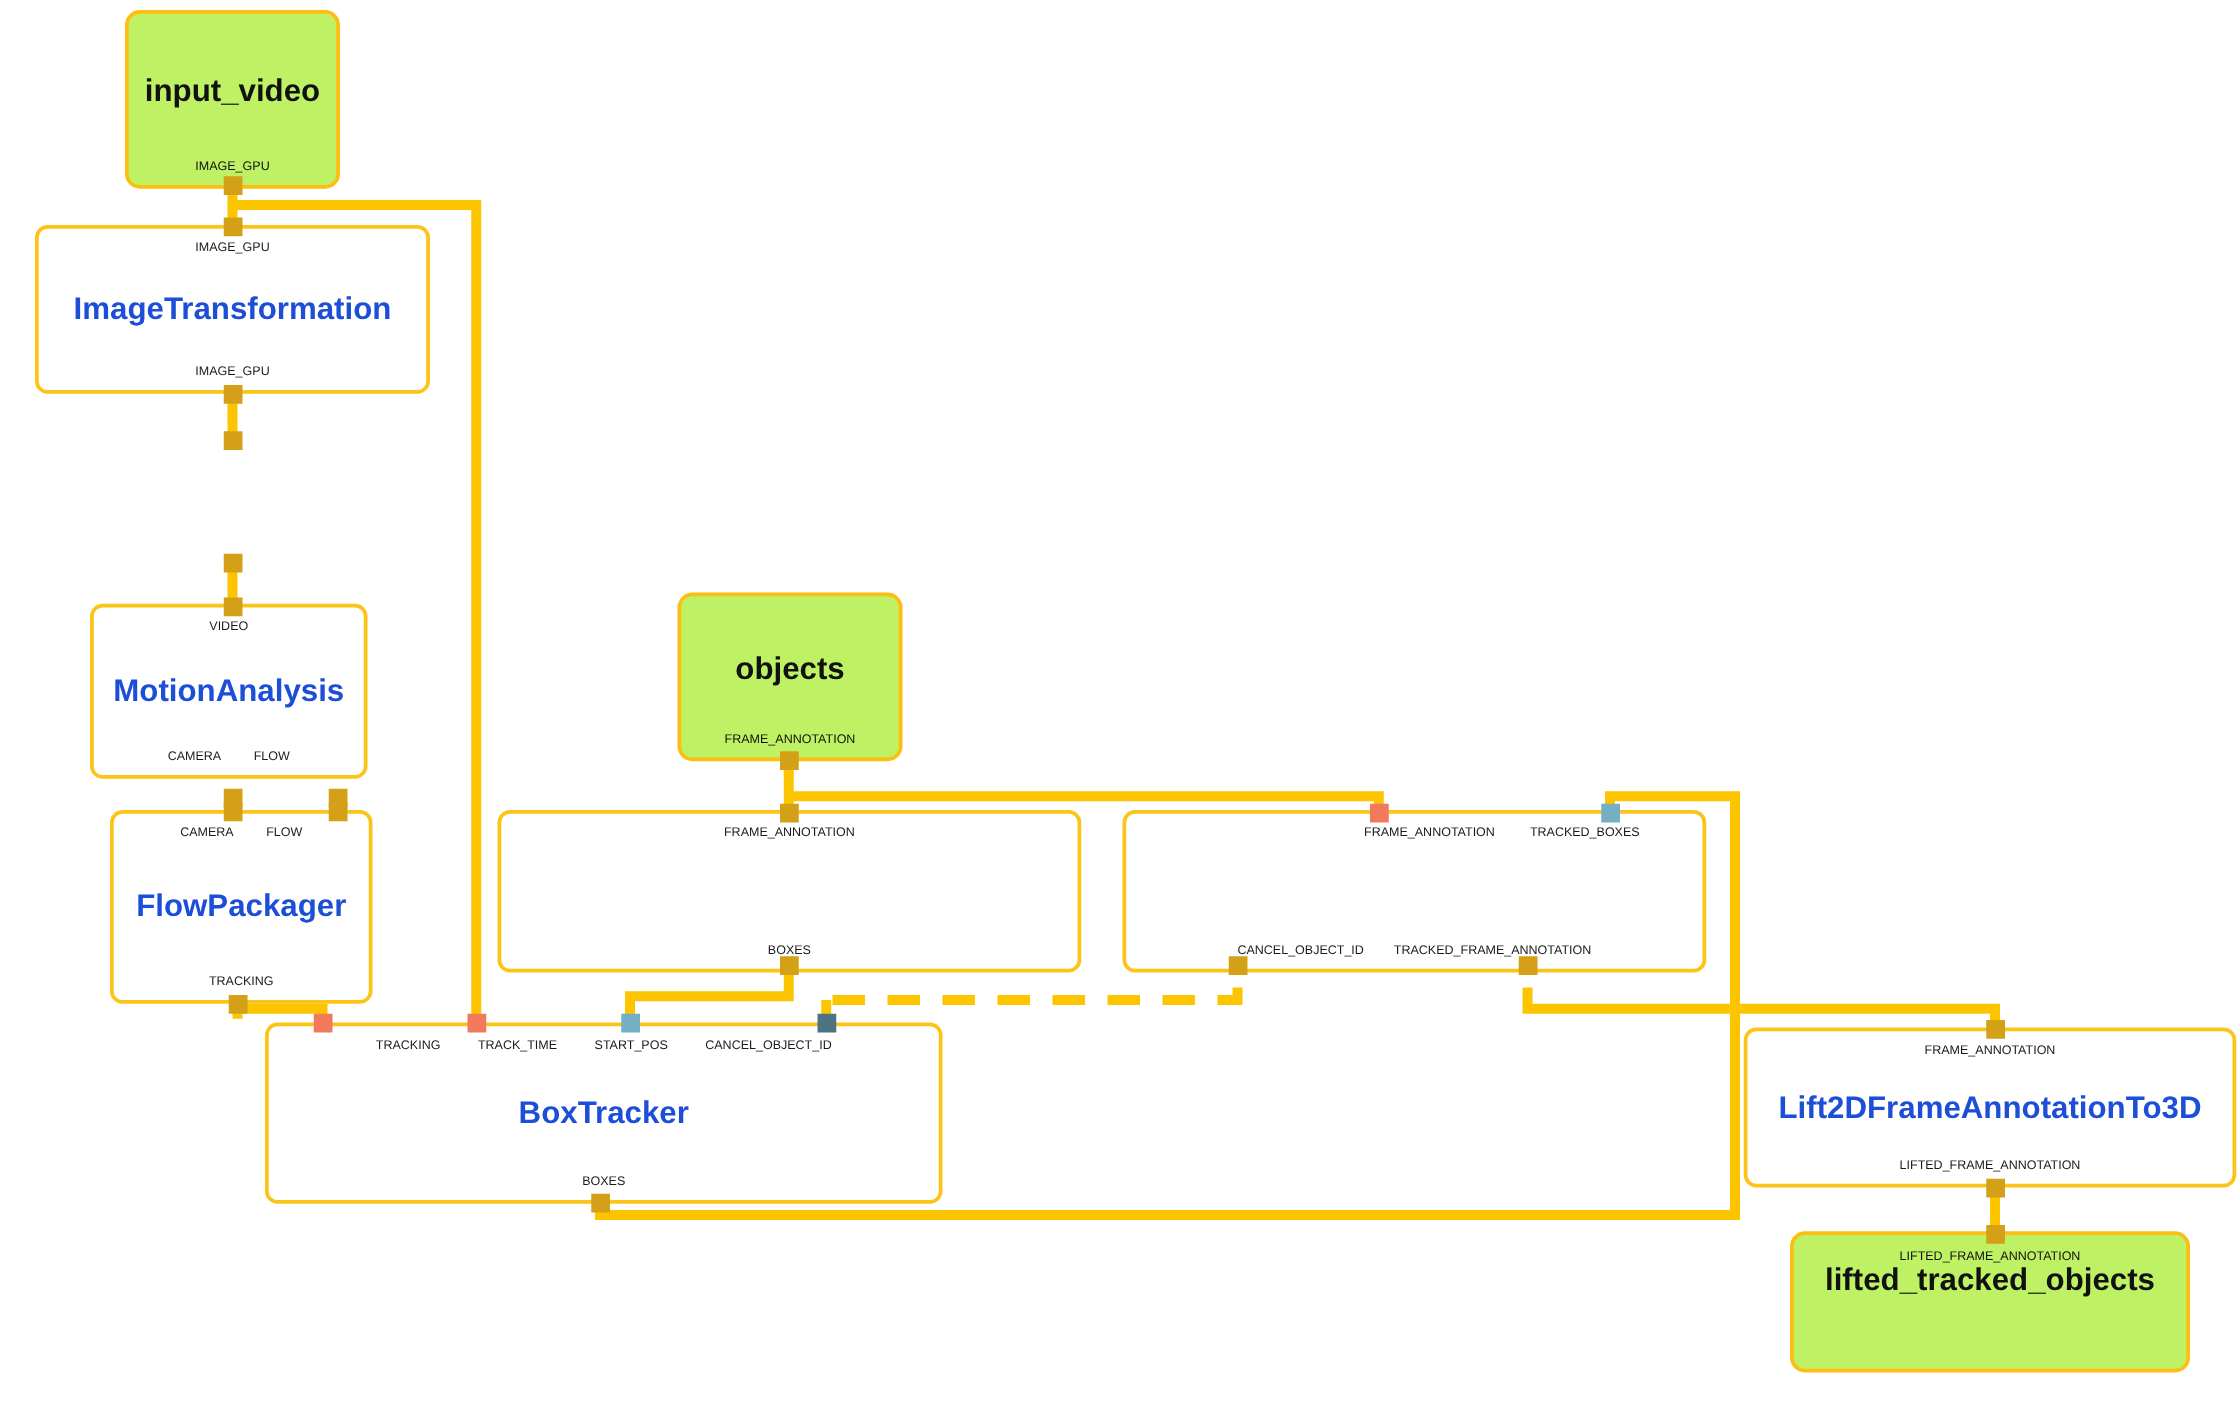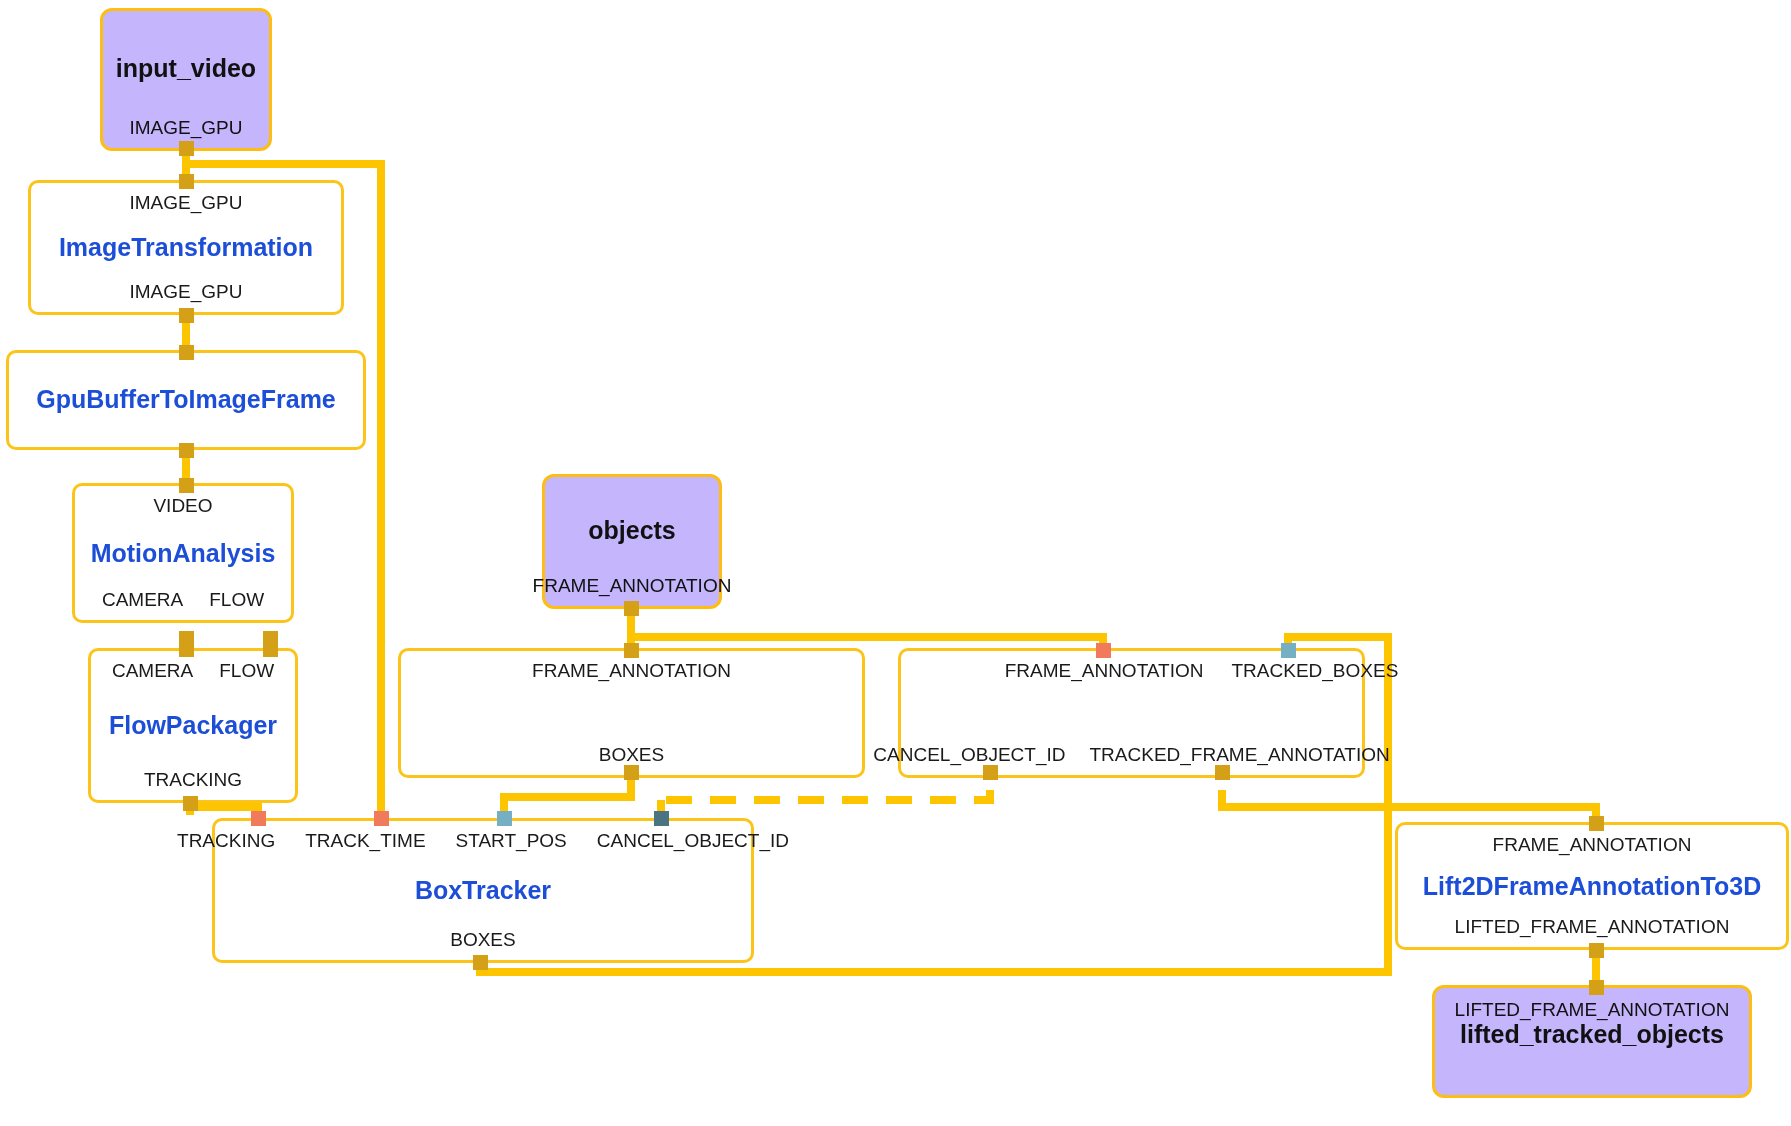--- a/index.html
+++ b/index.html
@@ -32,21 +32,21 @@
     flex-direction: column;
     align-items: center;
     justify-content: space-between;
     z-index: 5;
   }
   .node.calculator {
     background: #ffffff;
     border: 3px solid #FCC419;
   }
   .node.stream {
-    background: #c4b5fd;
+    background: #bef264;
     border: 3px solid #FDBE11;
     border-radius: 12px;
   }
   .node .title {
     font-weight: bold;
     color: #1d4ed8;
     text-align: center;
     line-height: 1.1;
     white-space: nowrap;
   }
@@ -61,21 +61,21 @@
     width: 100%;
     display: flex;
     justify-content: center;
     align-items: flex-start;
     gap: 22px;
     white-space: nowrap;
   }
   .port-row.top { padding-top: 6px; }
   .port-row.bottom { padding-bottom: 5px; }
   .port-label {
-    font-size: 19px;
+    font-size: 10px;
     color: #1a1a1a;
     line-height: 1.1;
     white-space: nowrap;
   }
   .node.stream .port-label { color: #111111; }
   .spacer { flex: 1 1 auto; }
   .conn {
     position: absolute;
     width: 15px;
     height: 15px;
@@ -144,25 +144,20 @@
       <div class="port-label">IMAGE_GPU</div>
     </div>
     <div class="title">ImageTransformation</div>
     <div class="port-row bottom">
       <div class="port-label">IMAGE_GPU</div>
     </div>
   </div>
   <div class="conn gold" style="left:179px; top:174px;"></div>
   <div class="conn gold" style="left:179px; top:308px;"></div>
 
-  <div class="node calculator" style="left:6px; top:350px; width:360px; height:100px; padding:4px 6px 4px;">
-    <div class="spacer"></div>
-    <div class="title">GpuBufferToImageFrame</div>
-    <div class="spacer"></div>
-  </div>
   <div class="conn gold" style="left:179px; top:345px;"></div>
   <div class="conn gold" style="left:179px; top:443px;"></div>
 
   <div class="node calculator" style="left:72px; top:483px; width:222px; height:140px; padding:4px 6px 4px;">
     <div class="port-row top">
       <div class="port-label">VIDEO</div>
     </div>
     <div class="title">MotionAnalysis</div>
     <div class="port-row bottom" style="gap:26px;">
       <div class="port-label">CAMERA</div>

